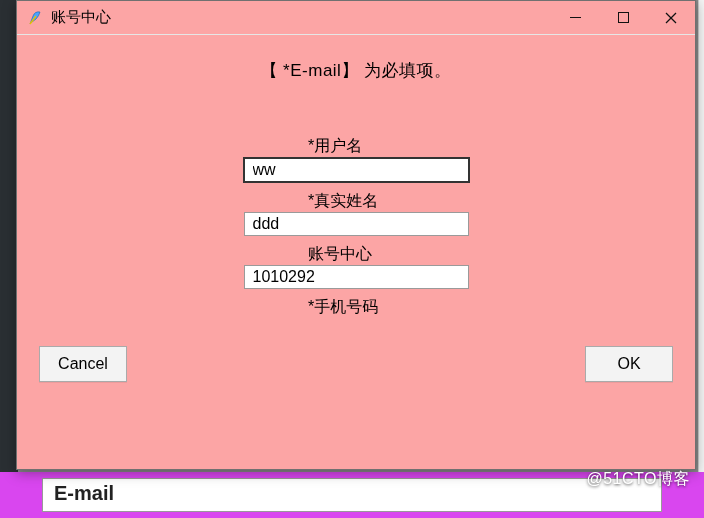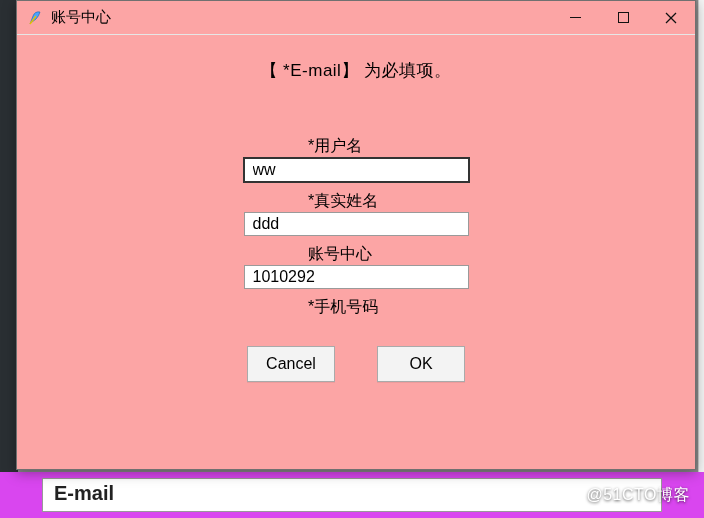--- a/index.html
+++ b/index.html
@@ -70,32 +70,32 @@
     .form-row input {
       flex: 1; height: 30px; padding: 2px 8px;
       border: 1px solid #9a9a9a; background: #fff;
       font-size: 16px; color: #000; outline: none;
       font-family: inherit;
     }
     .form-row.focused input {
       border: 2px solid #333;
     }
     .buttons {
-      display: flex; justify-content: center; gap: 42px;
+      display: flex; justify-content: space-between; gap: 42px;
       padding-top: 20px;
     }
     .btn {
       min-width: 88px; height: 36px; padding: 0 18px;
       background: #f3f3f3; border: 1px solid #aaa;
       font-size: 16px; color: #000; cursor: pointer;
       box-shadow: 0 1px 0 rgba(0,0,0,0.06);
     }
 
     .watermark {
-      position: absolute; right: 14px; bottom: 12px;
+      position: absolute; right: 14px; bottom: 28px;
       color: #fff; font-size: 16px;
       text-shadow: 0 1px 3px rgba(0,0,0,0.7);
       letter-spacing: 0.5px;
     }
   </style>
 </head>
 <body>
 
 <div class="backdrop-left"></div>
 <div class="backdrop-right"></div>

